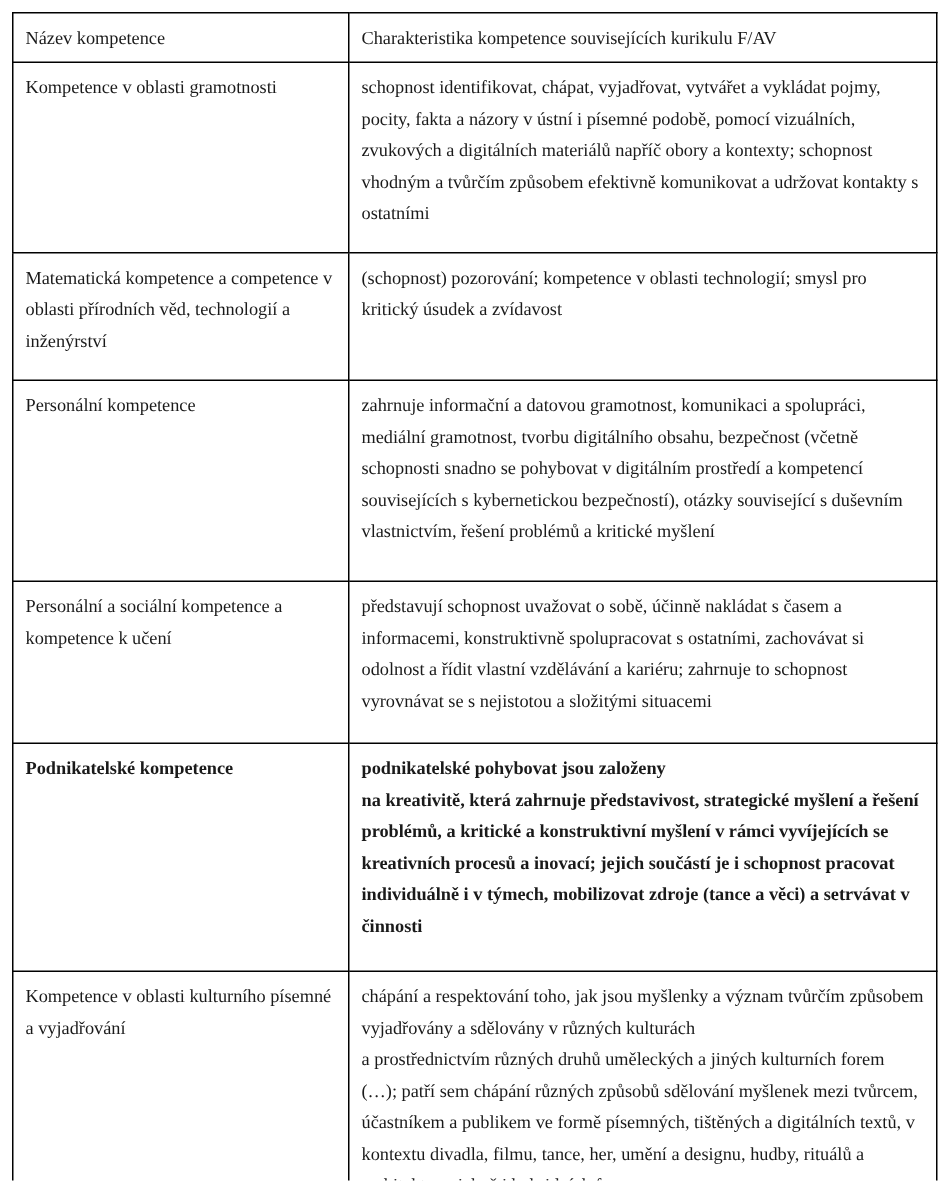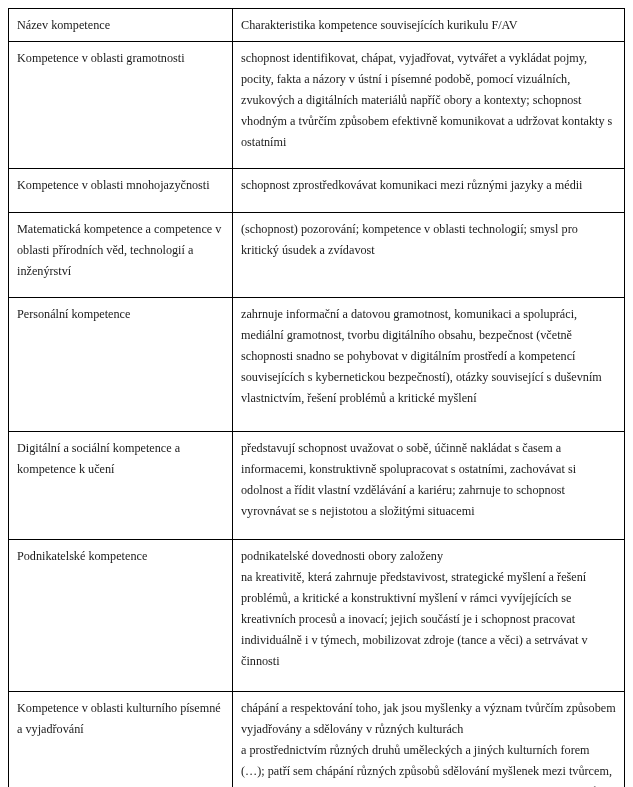--- a/index.html
+++ b/index.html
@@ -38,21 +38,21 @@
     }
     table.competences th { padding-top: 6px; padding-bottom: 5px; }
     .justify { text-align: justify; text-align-last: left; }
     .line { display: block; }
     tr.r-head th { height: 21px; }
     tr.r1 td { height: 105px; margin-left: 48px; }
     tr.r2 td { height: 22px; }
     tr.r3 td { height: 62px; }
     tr.r4 td { height: 112px; }
     tr.r5 td { height: 86px; }
-    tr.r6 td { height: 130px; }
+    tr.r6 td { height: 130px; font-weight: bold; }
     tr.r7 td { height: 153px; }
   </style>
 </head>
 <body>
 
 <table class="competences">
   <colgroup>
     <col class="c1">
     <col class="c2">
   </colgroup>
@@ -60,40 +60,36 @@
     <tr class="r-head">
       <th>Název kompetence</th>
       <th>Charakteristika kompetence souvisejících kurikulu F/AV</th>
     </tr>
   </thead>
   <tbody>
     <tr class="r1">
       <td>Kompetence v oblasti gramotnosti</td>
       <td>schopnost identifikovat, chápat, vyjadřovat, vytvářet a vykládat pojmy, pocity, fakta a názory v ústní i písemné podobě, pomocí vizuálních, zvukových a digitálních materiálů napříč obory a kontexty; schopnost vhodným a tvůrčím způsobem efektivně komunikovat a udržovat kontakty s ostatními</td>
     </tr>
-    <tr class="r2">
-      <td>Kompetence v oblasti mnohojazyčnosti</td>
-      <td>schopnost zprostředkovávat komunikaci mezi různými jazyky a médii</td>
-    </tr>
     <tr class="r3">
       <td>Matematická kompetence a competence v oblasti přírodních věd, technologií a inženýrství</td>
       <td>(schopnost) pozorování; kompetence v oblasti technologií; smysl pro kritický úsudek a zvídavost</td>
     </tr>
     <tr class="r4">
       <td>Personální kompetence</td>
       <td>zahrnuje informační a datovou gramotnost, komunikaci a spolupráci, mediální gramotnost, tvorbu digitálního obsahu, bezpečnost (včetně schopnosti snadno se pohybovat v digitálním prostředí a kompetencí souvisejících s kybernetickou bezpečností), otázky související s duševním vlastnictvím, řešení problémů a kritické myšlení</td>
     </tr>
     <tr class="r5">
-      <td class="justify">Digitální a sociální kompetence a kompetence k učení</td>
+      <td class="justify">Personální a sociální kompetence a kompetence k učení</td>
       <td>představují schopnost uvažovat o sobě, účinně nakládat s časem a informacemi, konstruktivně spolupracovat s ostatními, zachovávat si odolnost a řídit vlastní vzdělávání a kariéru; zahrnuje to schopnost vyrovnávat se s nejistotou a složitými situacemi</td>
     </tr>
     <tr class="r6">
       <td>Podnikatelské kompetence</td>
       <td>
-        <span class="line">podnikatelské dovednosti obory založeny</span>
+        <span class="line">podnikatelské pohybovat jsou založeny</span>
         <span class="line">na kreativitě, která zahrnuje představivost, strategické myšlení a řešení problémů, a kritické a konstruktivní myšlení v rámci vyvíjejících se kreativních procesů a inovací; jejich součástí je i schopnost pracovat individuálně i v týmech, mobilizovat zdroje (tance a věci) a setrvávat v činnosti</span>
       </td>
     </tr>
     <tr class="r7">
       <td>Kompetence v oblasti kulturního písemné a vyjadřování</td>
       <td>
         <span class="line">chápání a respektování toho, jak jsou myšlenky a význam tvůrčím způsobem vyjadřovány a sdělovány v různých kulturách</span>
         <span class="line">a prostřednictvím různých druhů uměleckých a jiných kulturních forem (…); patří sem chápání různých způsobů sdělování myšlenek mezi tvůrcem, účastníkem a publikem ve formě písemných, tištěných a digitálních textů, v kontextu divadla, filmu, tance, her, umění a designu, hudby, rituálů a architektury, jakož i hybridních forem</span>
       </td>
     </tr>

